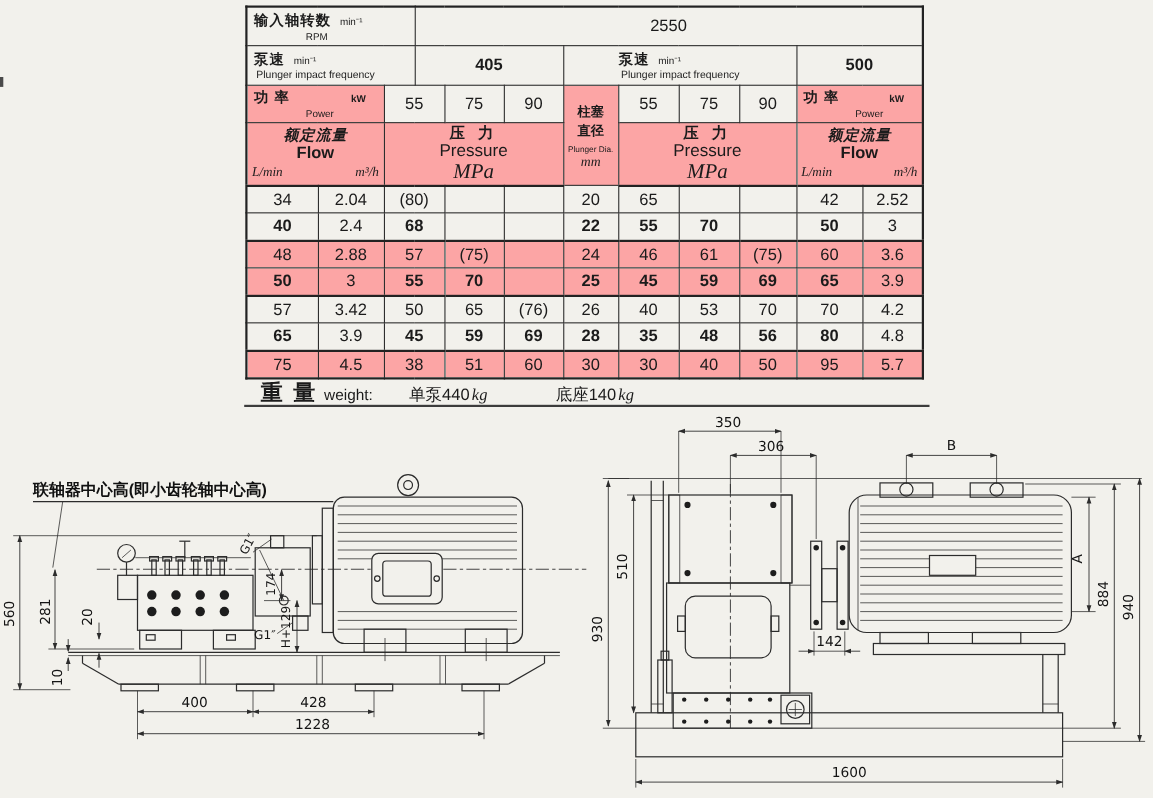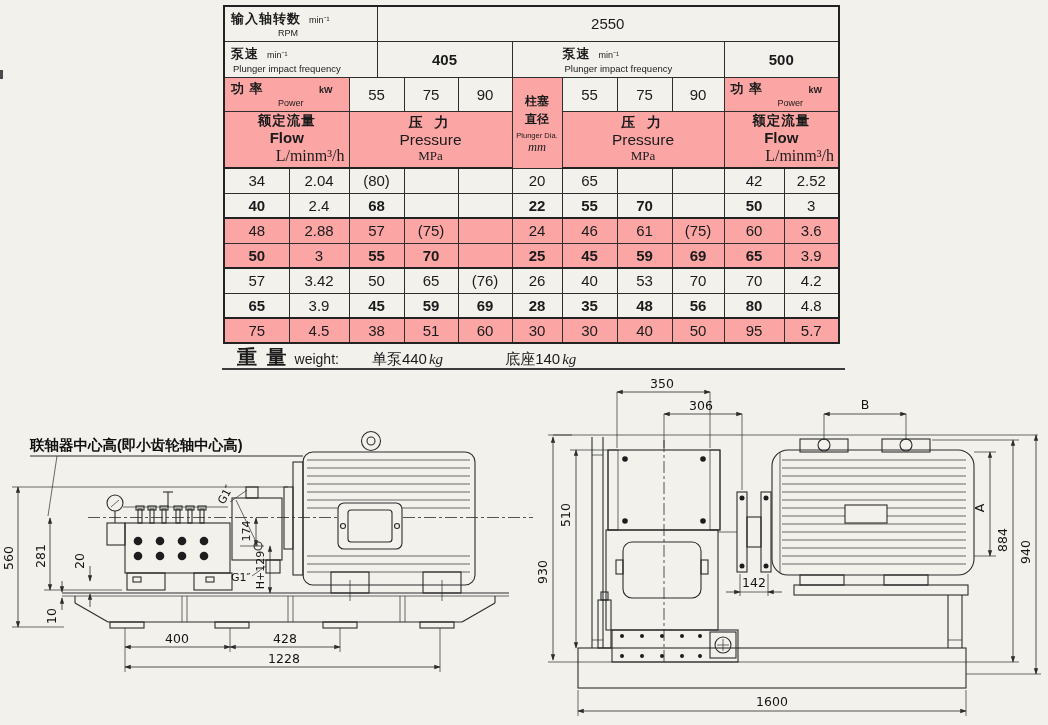--- a/index.html
+++ b/index.html
@@ -22,28 +22,28 @@
   .en-sm{font-size:9.5px;padding:0 6px 2px 8px;}
   .big{font-size:15px;}
   .bigb{font-size:16px;font-weight:bold;}
   .pad-lg .line1{padding-left:50px;}
   .pad-lg .en-sm{padding-left:52px;}
   .plunger-cell{vertical-align:top;}
   .plunger-cell .zh2{font-weight:bold;font-size:12px;line-height:15px;margin-top:3px;}
   .plunger-cell .tiny{font-size:7.5px;margin-top:4px;}
   .plunger-cell .mm{font-family:"Liberation Serif",serif;font-style:italic;
                     font-size:12.5px;}
-  .flow-cell .zh{font-size:13.5px;}
+  .flow-cell .zh{font-size:13.5px;font-style:italic;}
   .flow-cell .fen{font-size:15px;line-height:16px;font-weight:bold;}
-  .flow-cell .units{display:flex;justify-content:flex-end;
-                    font-family:"Liberation Serif",serif;
-                    font-size:16px;padding:1px 4px 2px 4px;}
+  .flow-cell .units{display:flex;justify-content:space-between;
+                    font-family:"Liberation Serif",serif;font-style:italic;
+                    font-size:12px;padding:1px 4px 2px 4px;}
   .press-cell .zh{font-size:14px;letter-spacing:4px;}
   .press-cell .pen{font-size:15.5px;line-height:16px;}
-  .press-cell .mpa{font-family:"Liberation Serif",serif;font-size:13px;}
+  .press-cell .mpa{font-family:"Liberation Serif",serif;font-style:italic;font-size:19px;}
   td.bcell{font-weight:bold;}
 
   
   .weight-line{position:absolute;left:237px;top:344px;width:600px;font-size:15px;
                display:flex;align-items:baseline;}
   .weight-line .wzh{font-weight:bold;font-size:20px;letter-spacing:2px;}
   .weight-line .wen{font-size:14px;margin-left:6px;}
   .weight-line .wv1{margin-left:33px;}
   .weight-line .wv2{margin-left:62px;}
   .weight-line .kg{font-family:"Liberation Serif",serif;font-style:italic;margin-left:2px;}

